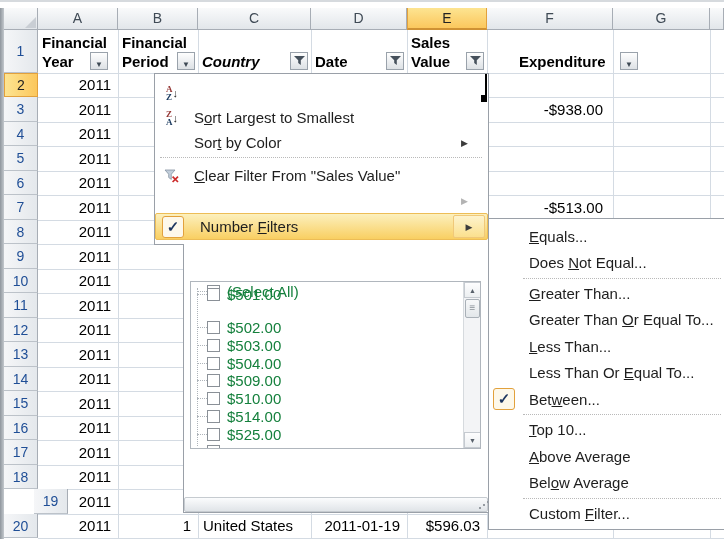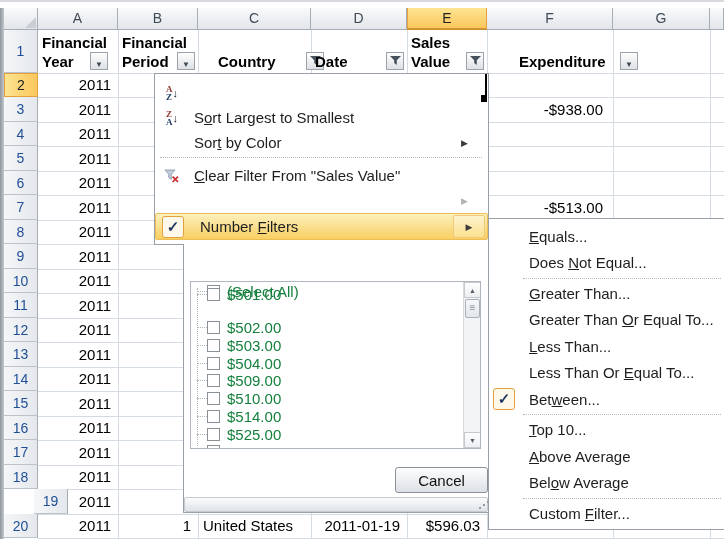--- a/index.html
+++ b/index.html
@@ -204,21 +204,21 @@
       </div>
       <div class="hcell" style="left: 118px; width: 80px;">
         <div class="hlines">
           <div>Financial</div>
           <div>Period</div>
         </div>
         <div class="fbtn" style="right: 3px;">
           <div class=""><span class="dd">▼</span></div>
         </div>
       </div>
-      <div class="hcell" style="left: 214px; width: 113px;">
+      <div class="hcell" style="left: 198px; width: 113px; font-style: italic;">
         <div class="hlines">
           <div>Country</div>
         </div>
         <div class="fbtn" style="right: 3px;">
           <div><svg width="13" height="13" viewBox="0 0 13 13">
               <path d="M1 2h11L7.8 6.3v4.6L5.2 9V6.3Z" fill="#46515c"></path>
             </svg></div>
         </div>
       </div>
       <div class="hcell" style="left: 311px; width: 96px;">
@@ -359,21 +359,20 @@
         </div>
       </div>
     <div id="partialcheck"></div>
     <div id="sbar">
       <div class="sbbtn" style="top:0">▲</div>
       <div id="sbthumb">≡</div>
       <div class="sbbtn" style="bottom:0">▼</div>
     </div>
   </div>
 
-  <button class="btn" id="cancelbtn">Cancel</button>
   <div id="resizebar">
       <div class="grip"></div>
     </div>
 
   <div id="submenu">
       <div class="smitem" style="top: 4px; height: 26.5px;">
         <div class="smlabel"><u>E</u>quals...</div>
       </div>
       <div class="smitem" style="top: 30.5px; height: 26.5px;">
         <div class="smlabel">Does <u>N</u>ot Equal...</div>

